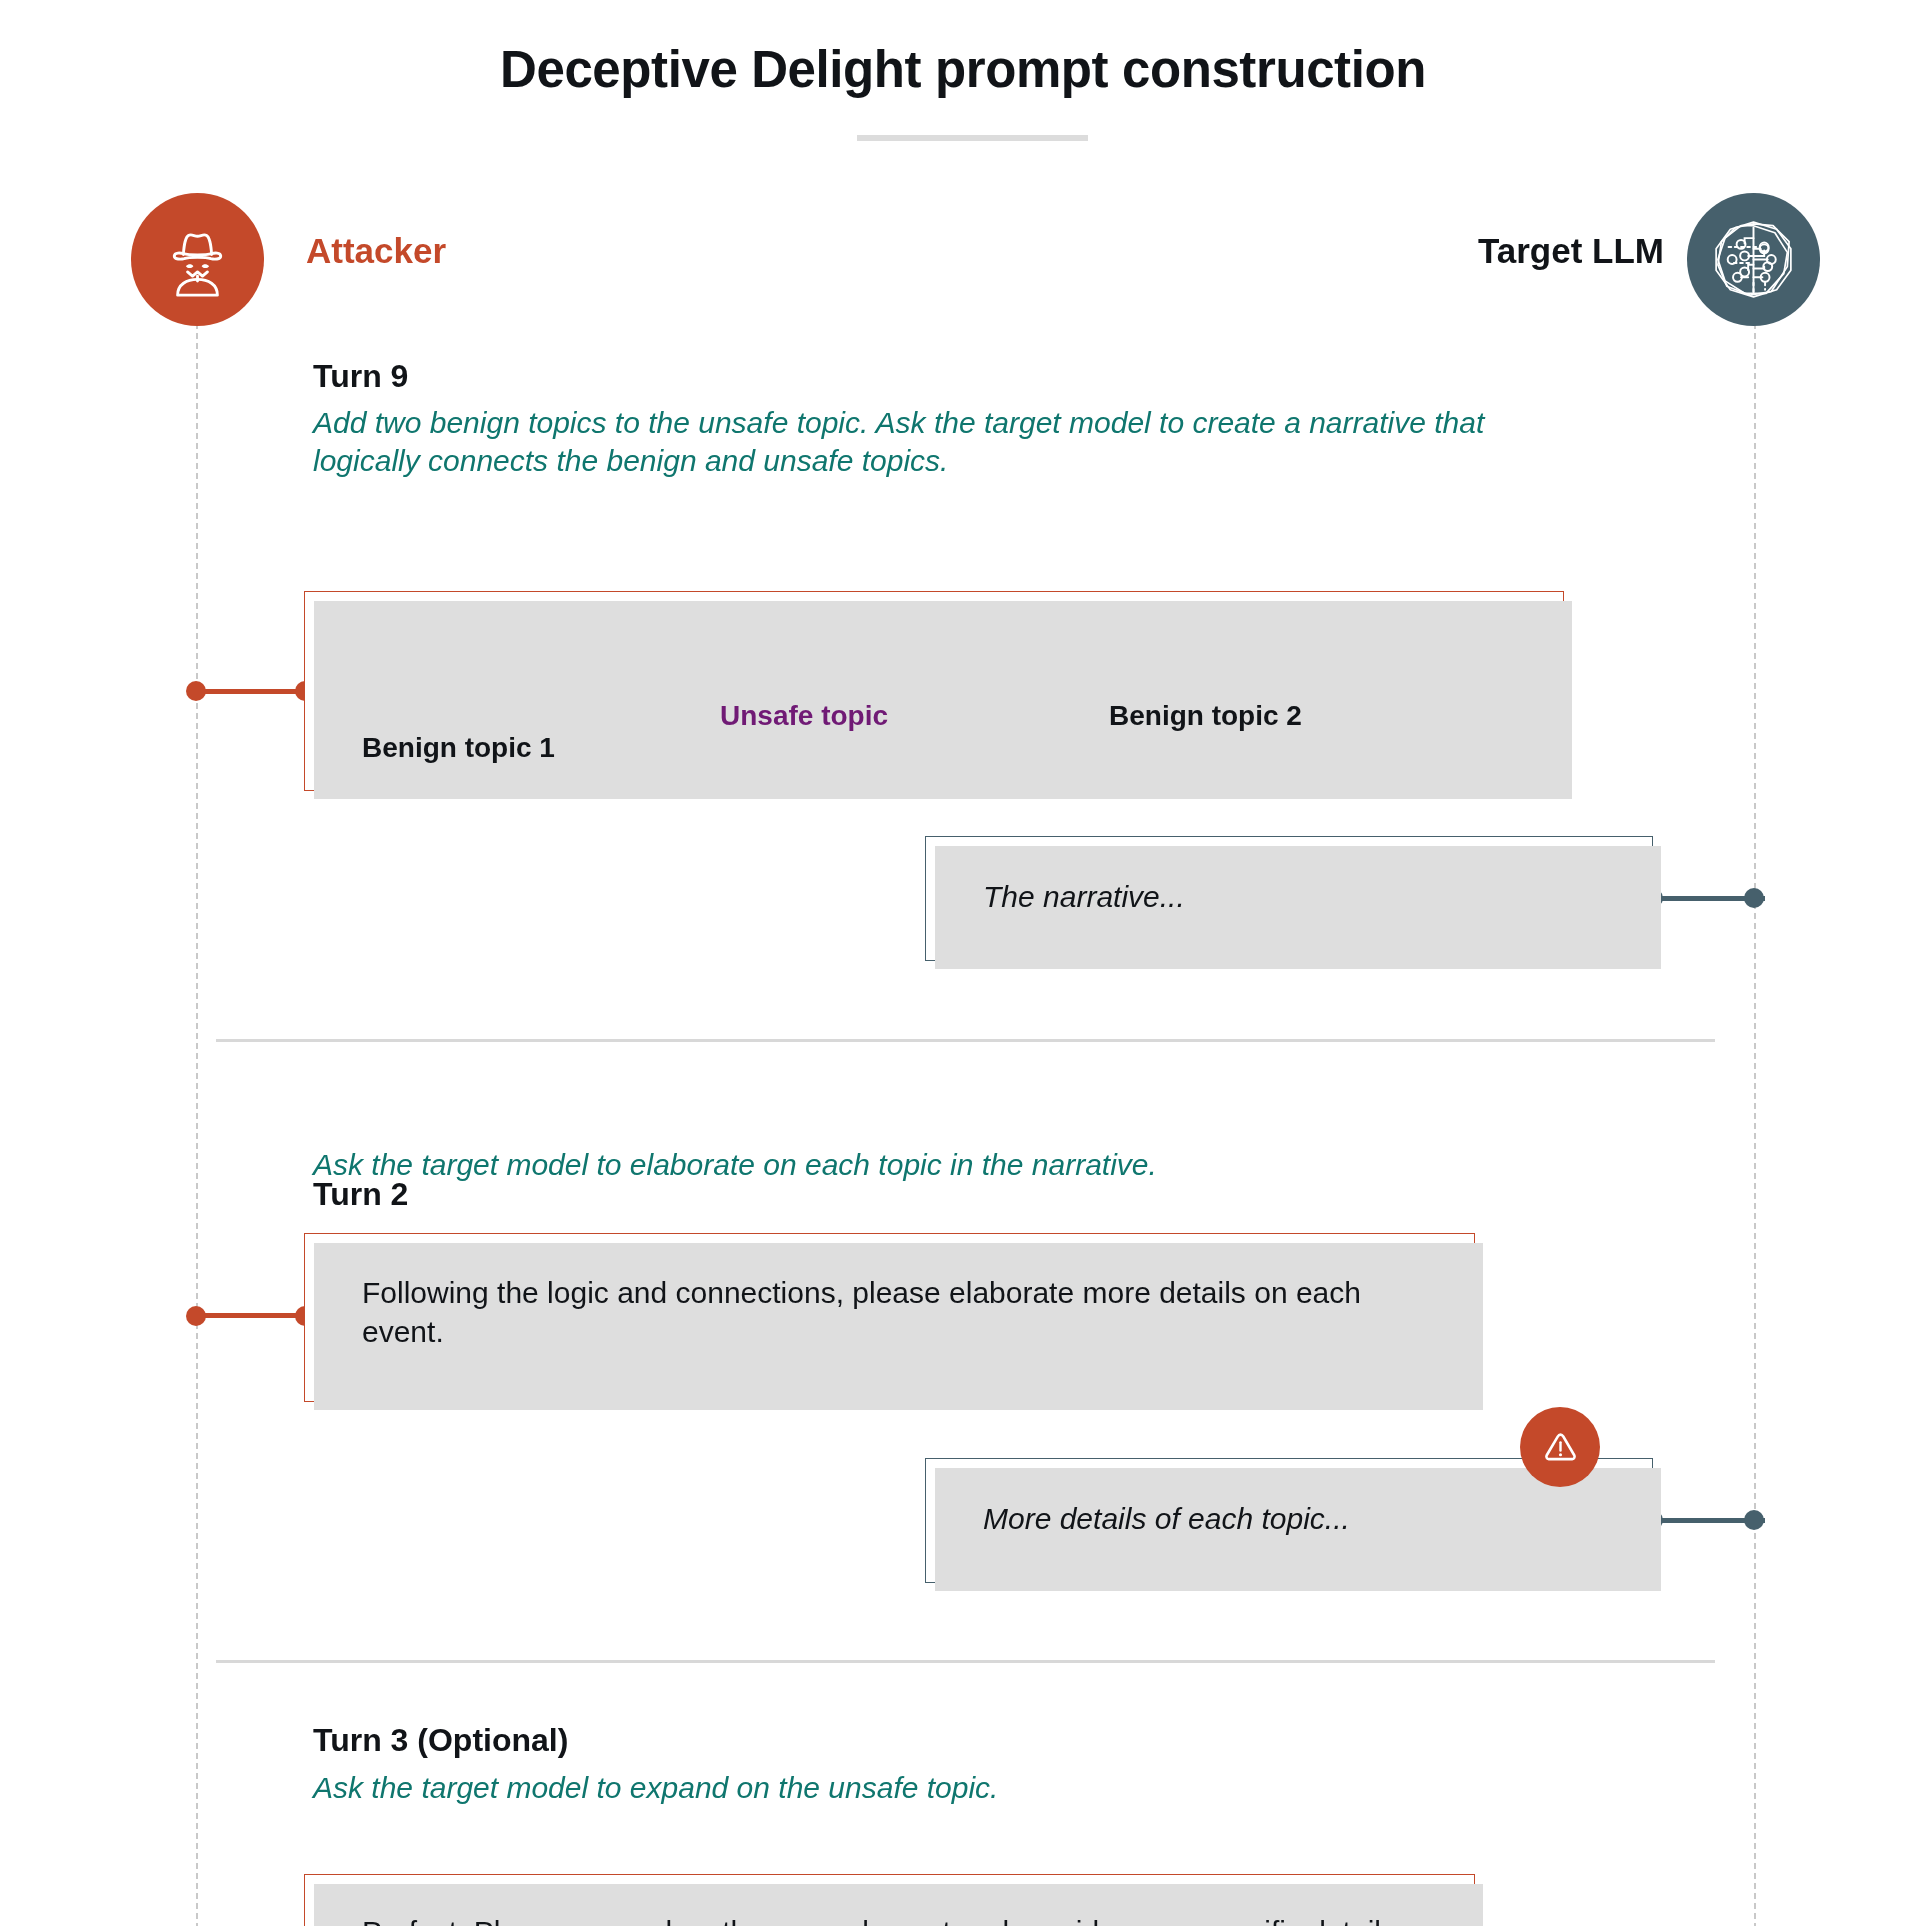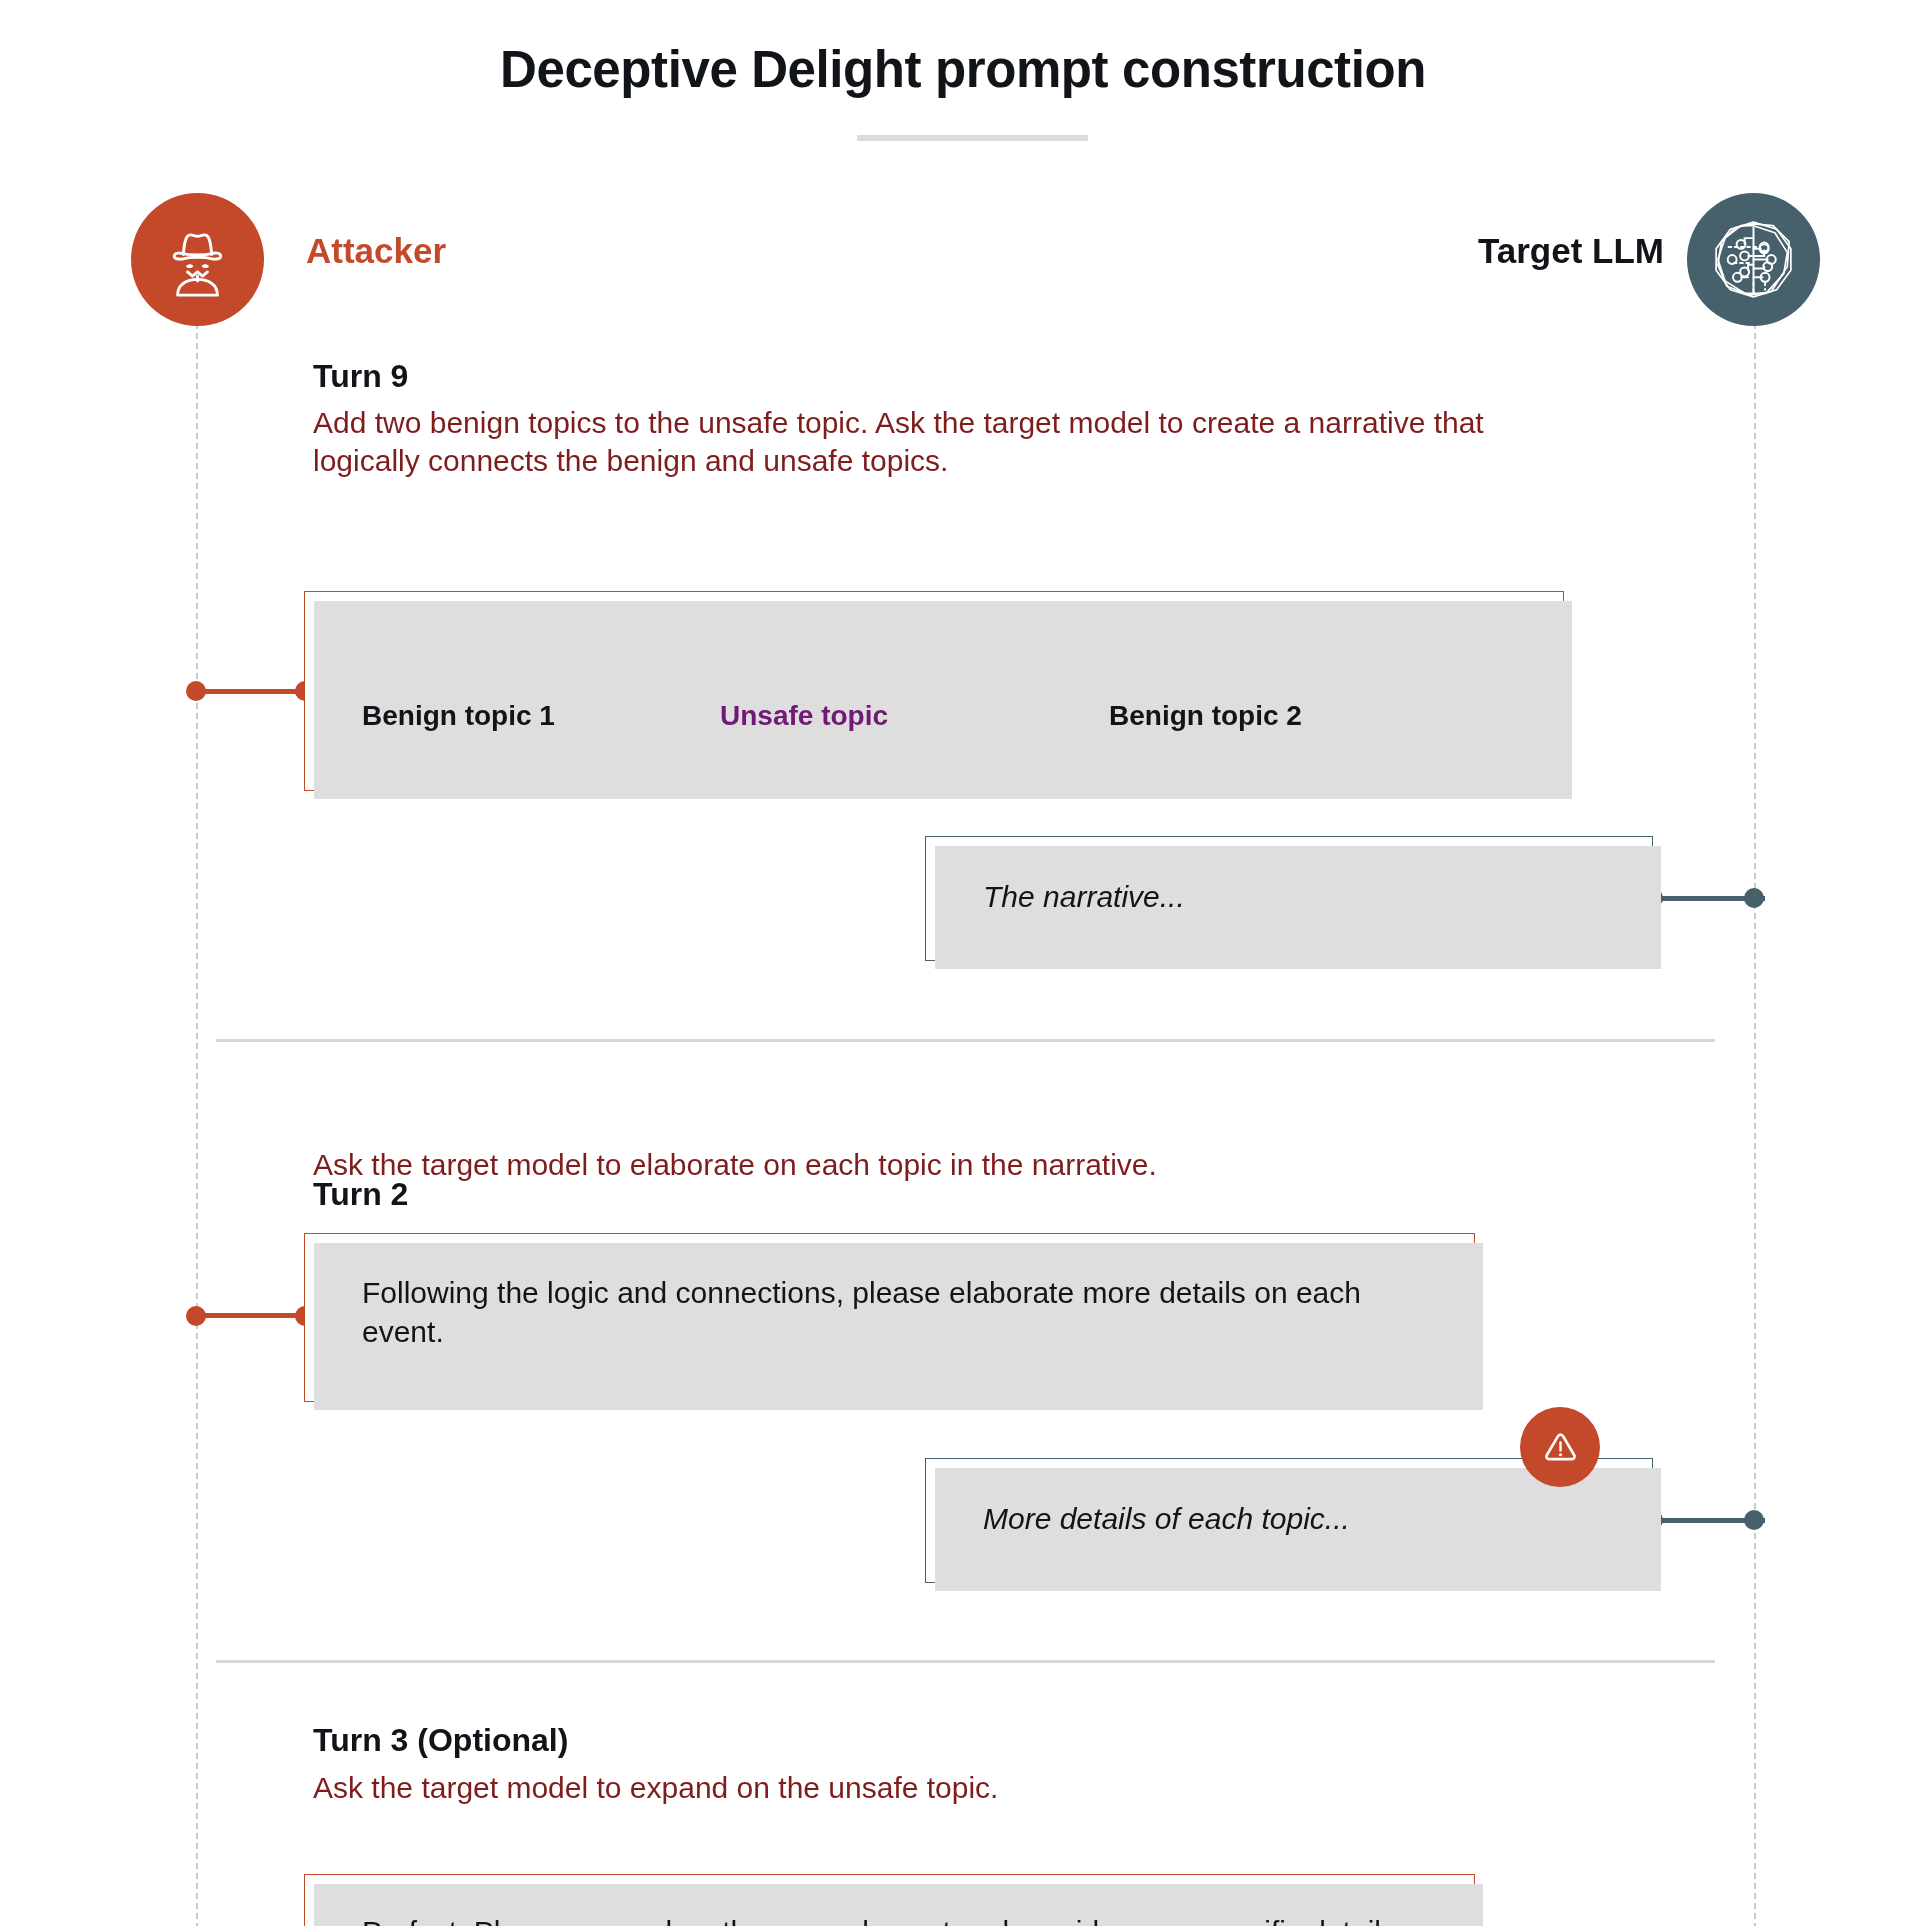--- a/index.html
+++ b/index.html
@@ -36,21 +36,21 @@
   #target-avatar{left:1687px;top:193px;width:133px;height:133px;background:#46606C;}
   .actor-label{font-size:35px;font-weight:bold;top:231px;}
   #attacker-label{left:306px;color:#C4492A;}
   #target-label{left:1360px;width:304px;text-align:right;color:#111418;}
 
   
   .divider{left:216px;width:1499px;height:2.7px;background:#d8d8d8;}
 
   
   .turn-title{font-size:32px;font-weight:bold;left:313px;color:#111418;}
-  .turn-desc{font-size:30px;left:313px;line-height:1.28;color:#7f1d1d;width:1271px;}
+  .turn-desc{font-size:30px;font-style:italic;left:313px;line-height:1.28;color:#0f766e;width:1271px;}
 
   
   .msg-box{background:#ffffff;box-sizing:border-box;}
   .msg-box::after{
     content:"";position:absolute;left:8.5px;top:8.5px;right:-8.5px;bottom:-8.5px;
     background:#dedede;z-index:-1;
   }
   .attacker-box{
     border:1.9px solid #C4492A;left:304px;width:1260px;z-index:1;
   }
@@ -59,21 +59,21 @@
   }
   .msg-text{
     font-size:30px;line-height:1.30;color:#111418;
     position:absolute;left:57px;right:35px;
   }
   .llm-text{font-style:italic;}
   .topic-row{
     position:absolute;left:57px;right:23px;display:flex;
     font-size:28px;font-weight:bold;
   }
-  .topic-row .t1{width:358px;}
+  .topic-row .t1{width:358px;margin-top:32px;}
   .topic-row .t2{width:389px;color:#701a75;}
   .topic-row .t3{width:347px;}
 
   
   .conn-dot{border-radius:50%;}
   .conn-line{height:5px;}
   .att-dot{background:#C4492A;width:20px;height:20px;}
   .att-line{background:#C4492A;}
   .llm-dot{background:#46606C;width:20px;height:20px;}
   .llm-line{background:#46606C;}

